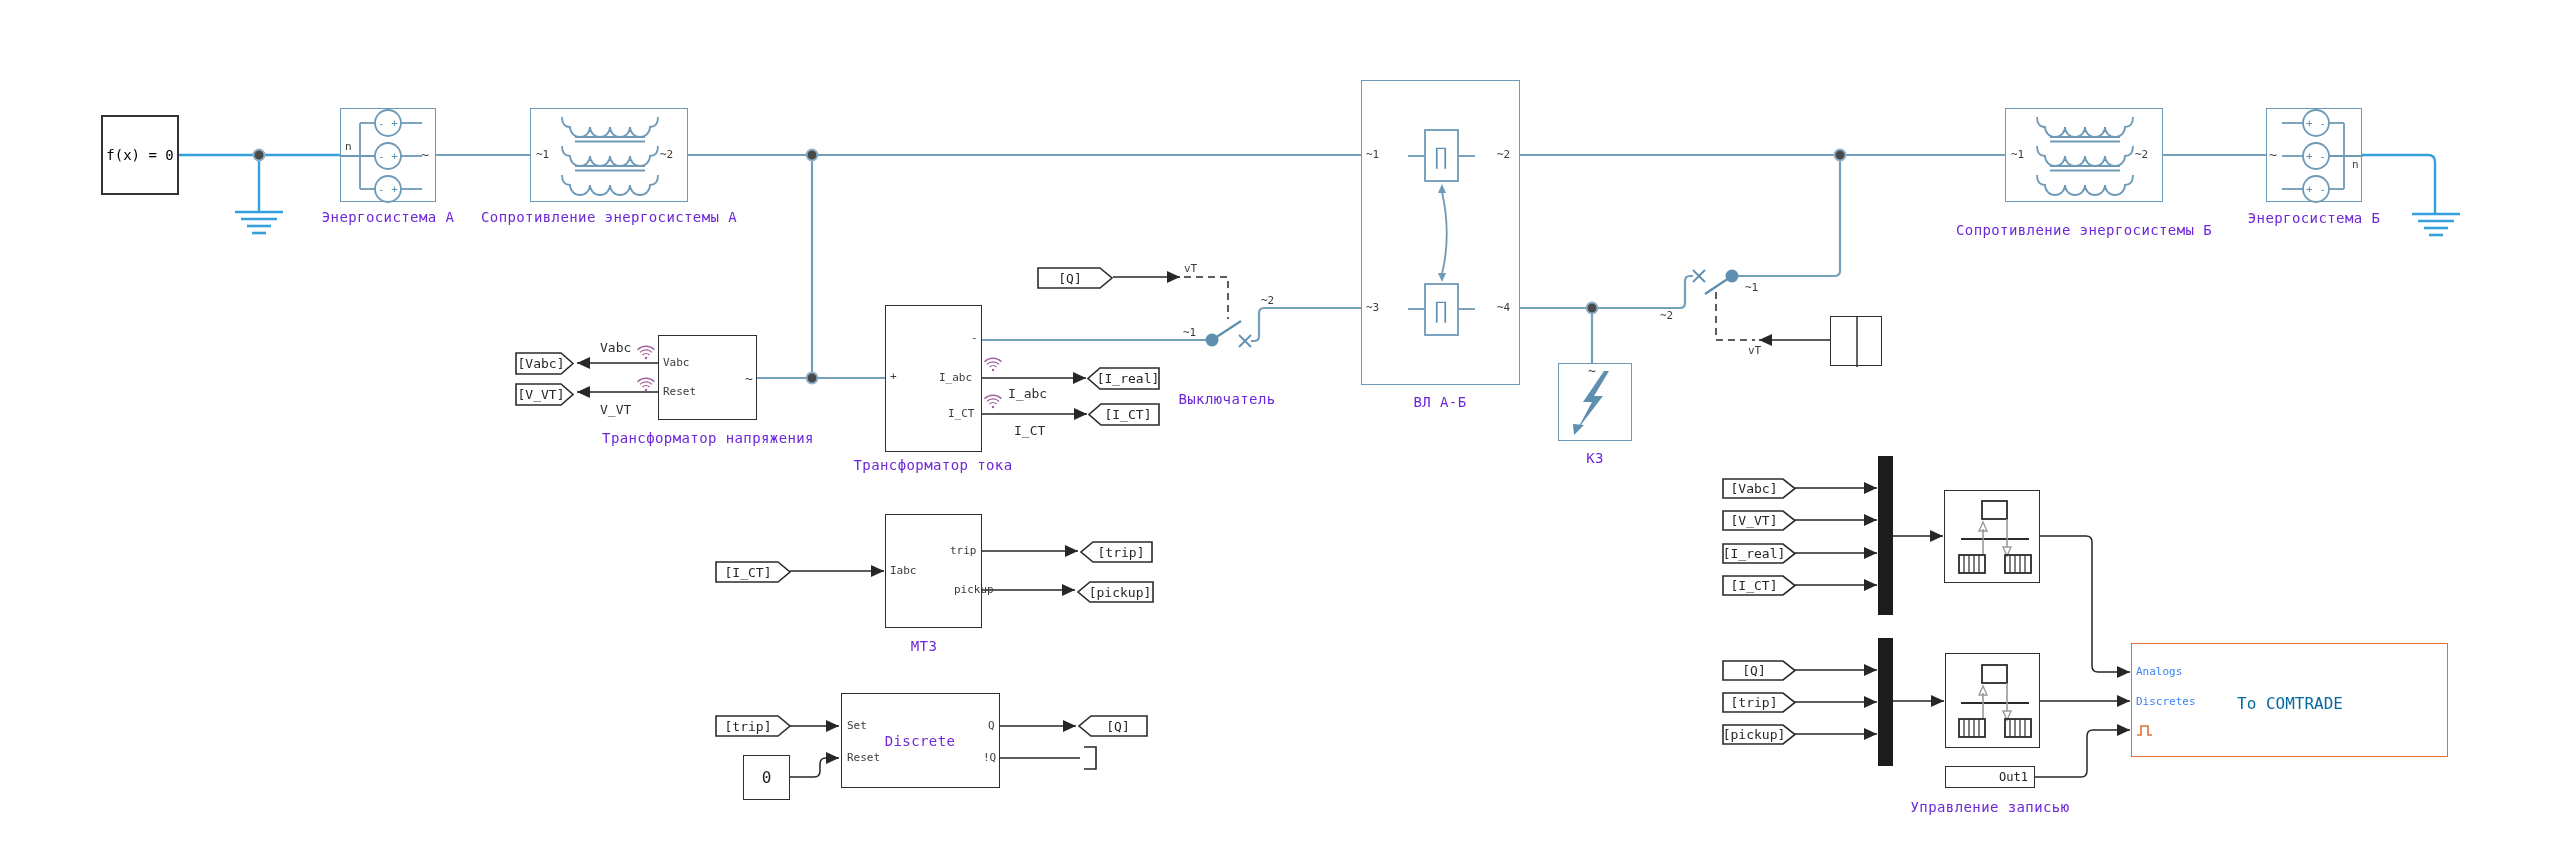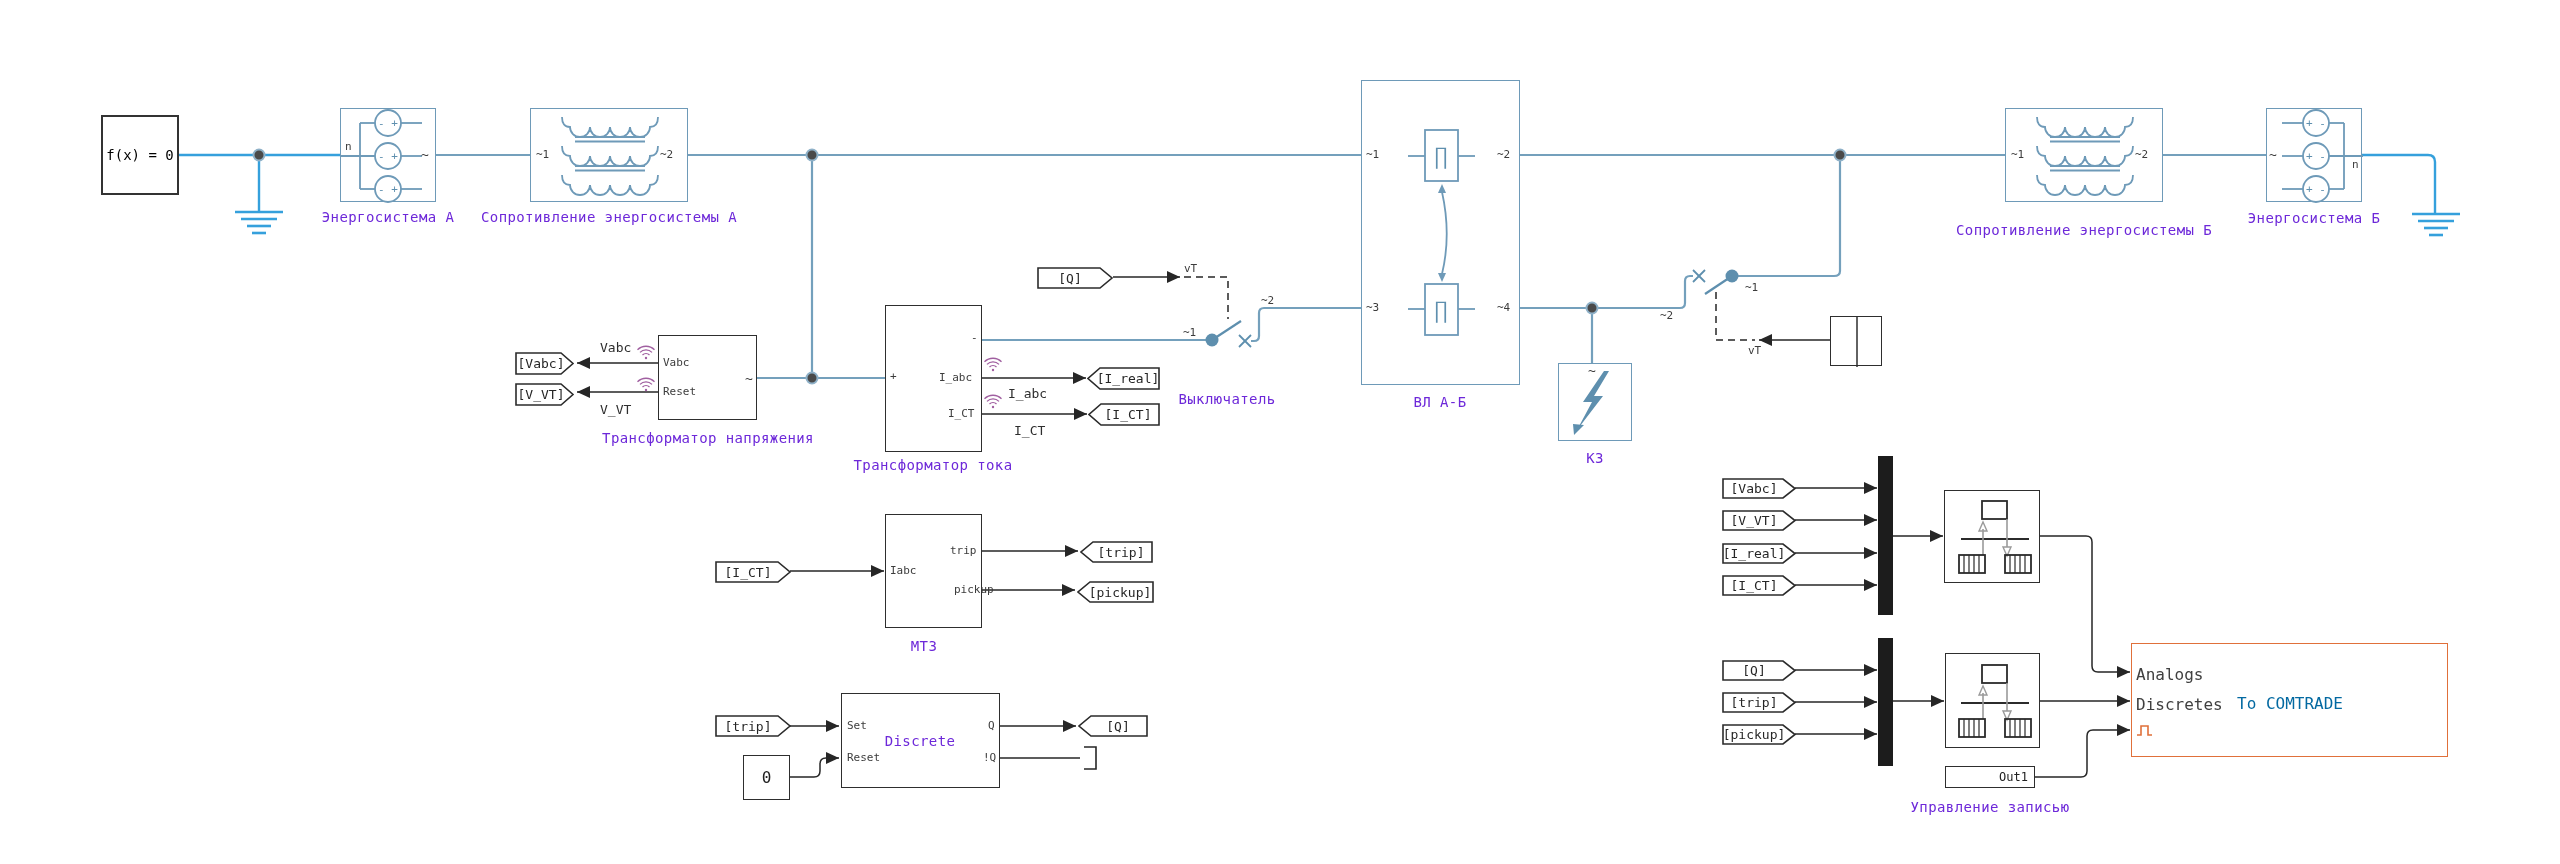--- a/index.html
+++ b/index.html
@@ -12,21 +12,21 @@
   .blk.steel{border:1.8px solid #6e9ab8;}
   .blk.orange{border:1.6px solid #e0703a;}
   .blk.muxbar{background:#1c1c1c;border:none;}
   .blk svg{position:absolute;left:0;top:0;}
   .cjust{display:flex;align-items:center;justify-content:center;}
   .lbl{position:absolute;transform:translateX(-50%);font-size:14px;color:#6d28d9;
        white-space:nowrap;letter-spacing:.4px;}
   .plbl{position:absolute;font-size:11px;color:#3c3c3c;white-space:nowrap;}
   .tilde{font-size:13px;}
   .siglbl{position:absolute;font-size:13px;color:#2e2e2e;white-space:nowrap;}
-  .olbl{position:absolute;font-size:16px;color:#404040;white-space:nowrap;}
+  .olbl{position:absolute;font-size:11px;color:#3b82f6;white-space:nowrap;}
   .ctitle{position:absolute;font-size:16px;color:#0369a1;white-space:nowrap;transform:translateX(-50%);}
   .tag{position:absolute;}
   .tag text{font-size:13px;fill:#262626;font-family:"DejaVu Sans Mono","Liberation Mono",monospace;}
   .solver-text{font-size:14px;color:#000000;}
   .const-text{font-size:16px;color:#222;}
   .out1-text{position:absolute;font-size:12px;color:#222;right:6px;top:3px;}
 </style>
 </head>
 <body>
 

